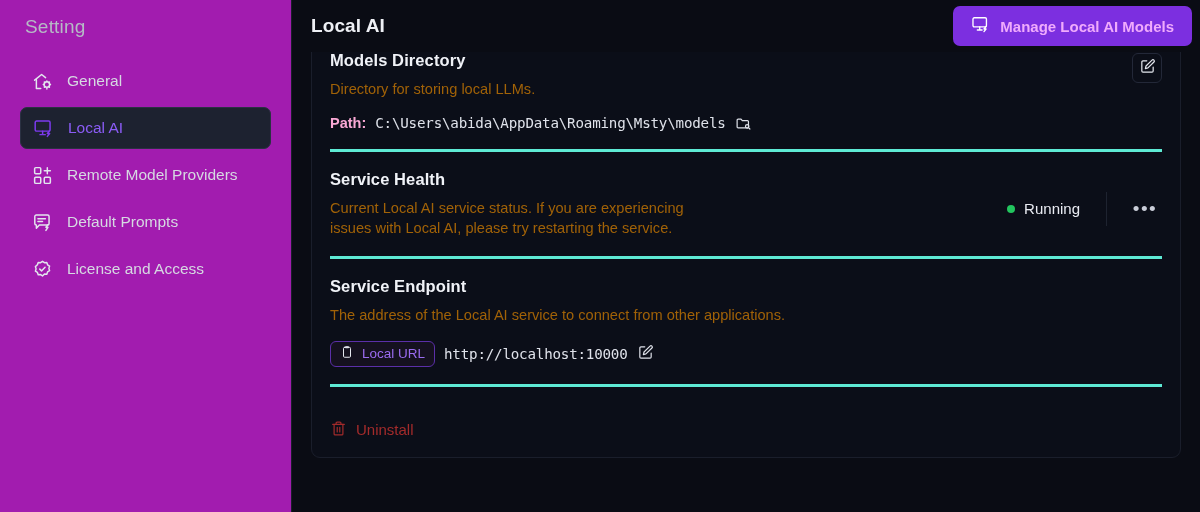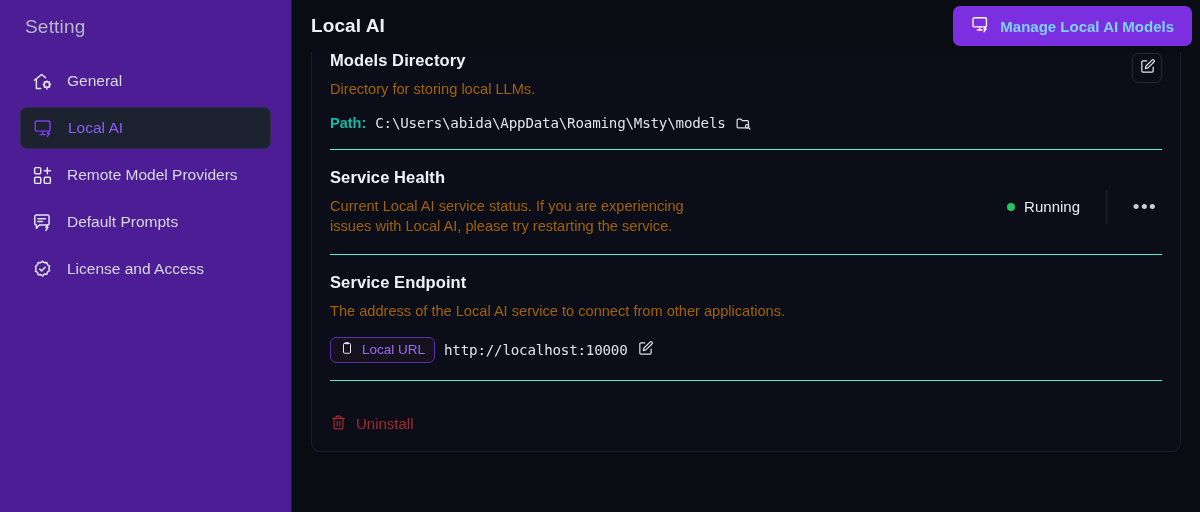--- a/index.html
+++ b/index.html
@@ -7,21 +7,21 @@
     width: 1200px; height: 512px;
     background: #0a0c14;
     font-family: "Liberation Sans", sans-serif;
     overflow: hidden;
   }
   .app { display: flex; width: 1200px; height: 512px; position: relative; }
 
   
   .sidebar {
     width: 292px; height: 512px;
-    background: #4c1d95;
+    background: #a21caf;
     border-right: 1px solid #1b1f2b;
     flex: 0 0 292px;
     position: relative;
   }
   .sidebar-title {
     color: #b6bac6;
     font-size: 19px;
     font-weight: 400;
     padding: 16px 0 0 25px;
     letter-spacing: .2px;
@@ -56,21 +56,21 @@
     background: #0a0c14;
     display: flex; align-items: center;
     padding: 0 8px 0 19px;
     z-index: 5;
   }
   .page-title { color: #eef0f5; font-size: 19px; font-weight: 700; letter-spacing: .1px; }
   .header-spacer { flex: 1 1 auto; }
   .manage-btn {
     display: flex; align-items: center; gap: 10px;
     background: #7c2fe0;
-    color: #7dd3fc;
+    color: #f0abfc;
     font-size: 15px; font-weight: 700;
     height: 40px;
     padding: 0 18px;
     border: none;
     border-radius: 7px;
     cursor: pointer;
     font-family: "Liberation Sans", sans-serif;
   }
   .manage-btn svg { width: 19px; height: 19px; stroke: #fff; stroke-width: 1.7; fill: none; stroke-linecap: round; stroke-linejoin: round; }
 
@@ -78,28 +78,28 @@
     position: absolute; top: 52px; left: 0; right: 0; bottom: 0;
     overflow: hidden;
   }
   .card {
     margin: -20px 19px 0 19px;
     background: #0b0e18;
     border: 1px solid #1a1e2b;
     border-radius: 9px;
     padding: 0 18px;
   }
-  .section { padding: 18px 0 17px 0; border-bottom: 1px solid #5eead4; position: relative; }
+  .section { padding: 18px 0 17px 0; border-bottom: 3px solid #5eead4; position: relative; }
   .section:last-child { border-bottom: none; }
   .section-row { display: flex; align-items: flex-start; }
   .section-body { flex: 1 1 auto; min-width: 0; }
   .sec-title { color: #f0f2f7; font-size: 16.5px; font-weight: 700; margin-bottom: 9px; letter-spacing: .1px; }
   .sec-desc { color: #a16207; font-size: 14.6px; line-height: 1.42; max-width: 640px; }
   .kv { margin-top: 15px; display: flex; align-items: center; gap: 9px; }
-  .kv-label { color: #14b8a6; font-size: 14.5px; font-weight: 700; }
+  .kv-label { color: #f9a8d4; font-size: 14.5px; font-weight: 700; }
   .mono { font-family: "DejaVu Sans Mono", monospace; color: #dfe2ea; font-size: 14.2px; letter-spacing: -.2px; }
 
   .icon-btn {
     width: 30px; height: 30px;
     border: 1px solid #232838;
     border-radius: 6px;
     background: transparent;
     display: flex; align-items: center; justify-content: center;
     cursor: pointer;
     flex: 0 0 auto;

